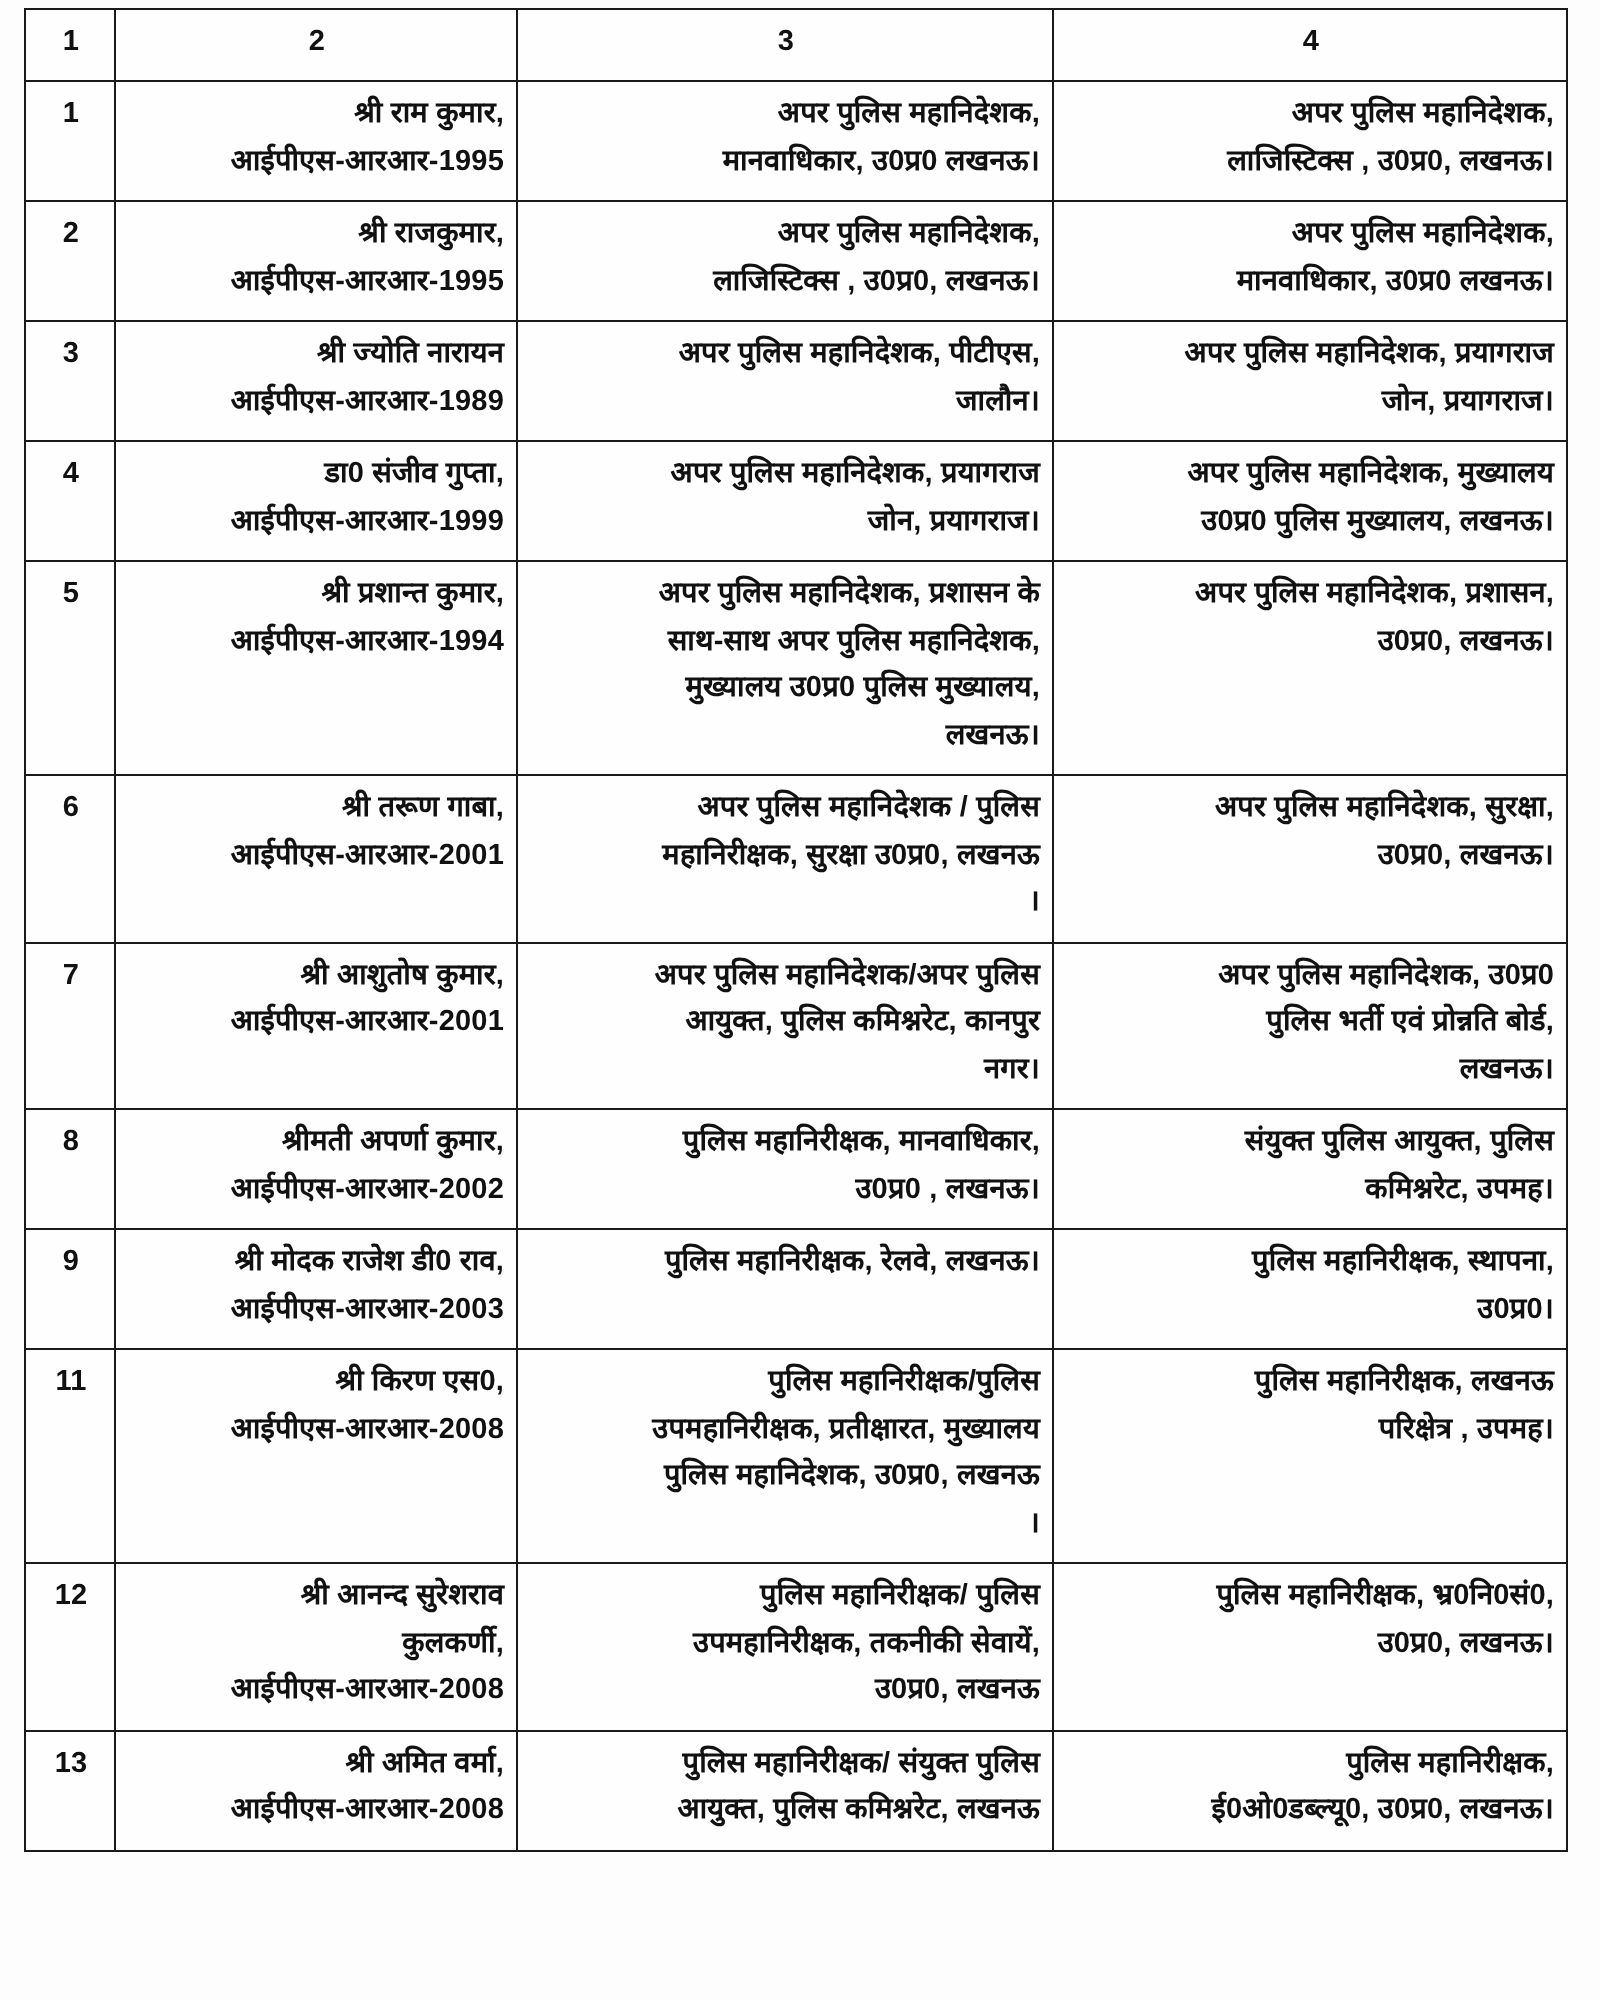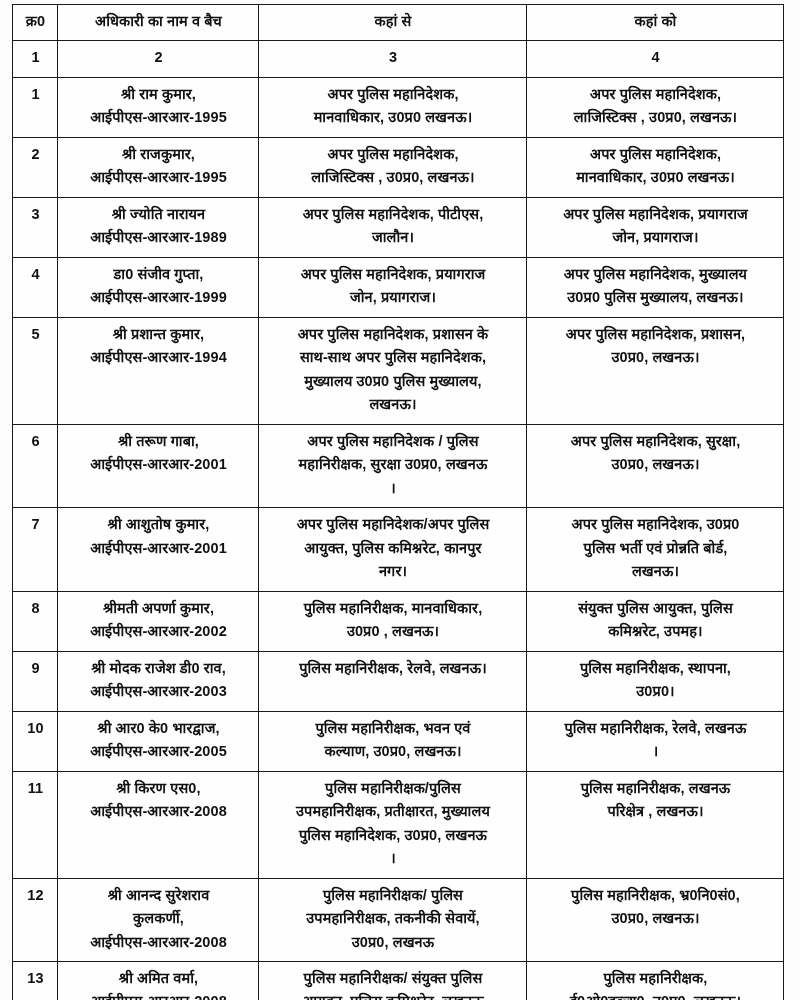--- a/index.html
+++ b/index.html
@@ -70,46 +70,40 @@
   }
 
   
   td.sno {
     text-align: center;
     font-weight: 700;
     font-size: 15px;
     padding-top: 5px;
   }
   td.cell-text {
-    text-align: center;
+    text-align: right;
   }
 
   .line {
     display: block;
     white-space: pre-wrap;
   }
 </style>
 </head>
 <body>
 
 <div id="sheet">
   <table id="transfer-table">
     <colgroup>
       <col class="c-sno">
       <col class="c-name">
       <col class="c-from">
       <col class="c-to">
     </colgroup>
     <thead>
-      <tr class="header-row">
-        <th>क्र0</th>
-        <th>अधिकारी का नाम व बैच</th>
-        <th>कहां से</th>
-        <th>कहां को</th>
-      </tr>
       <tr class="colnum-row">
         <td>1</td>
         <td>2</td>
         <td>3</td>
         <td>4</td>
       </tr>
     </thead>
     <tbody id="table-body">
         <tr>
           <td class="sno">1</td>
@@ -244,49 +238,34 @@
           </td>
           <td class="cell-text">
             <span class="line">पुलिस महानिरीक्षक, रेलवे, लखनऊ।</span>
           </td>
           <td class="cell-text">
             <span class="line">पुलिस महानिरीक्षक, स्थापना,</span>
             <span class="line">उ0प्र0।</span>
           </td>
         </tr>
         <tr>
-          <td class="sno">10</td>
-          <td class="cell-text">
-            <span class="line">श्री आर0 के0 भारद्वाज,</span>
-            <span class="line">आईपीएस-आरआर-2005</span>
-          </td>
-          <td class="cell-text">
-            <span class="line">पुलिस महानिरीक्षक, भवन एवं</span>
-            <span class="line">कल्याण, उ0प्र0, लखनऊ।</span>
-          </td>
-          <td class="cell-text">
-            <span class="line">पुलिस महानिरीक्षक, रेलवे, लखनऊ</span>
-            <span class="line">।</span>
-          </td>
-        </tr>
-        <tr>
           <td class="sno">11</td>
           <td class="cell-text">
             <span class="line">श्री किरण एस0,</span>
             <span class="line">आईपीएस-आरआर-2008</span>
           </td>
           <td class="cell-text">
             <span class="line">पुलिस महानिरीक्षक/पुलिस</span>
             <span class="line">उपमहानिरीक्षक, प्रतीक्षारत, मुख्यालय</span>
             <span class="line">पुलिस महानिदेशक, उ0प्र0, लखनऊ</span>
             <span class="line">।</span>
           </td>
           <td class="cell-text">
             <span class="line">पुलिस महानिरीक्षक, लखनऊ</span>
-            <span class="line">परिक्षेत्र , लखनऊ।</span>
+            <span class="line">परिक्षेत्र , उपमह।</span>
           </td>
         </tr>
         <tr>
           <td class="sno">12</td>
           <td class="cell-text">
             <span class="line">श्री आनन्द सुरेशराव</span>
             <span class="line">कुलकर्णी,</span>
             <span class="line">आईपीएस-आरआर-2008</span>
           </td>
           <td class="cell-text">

